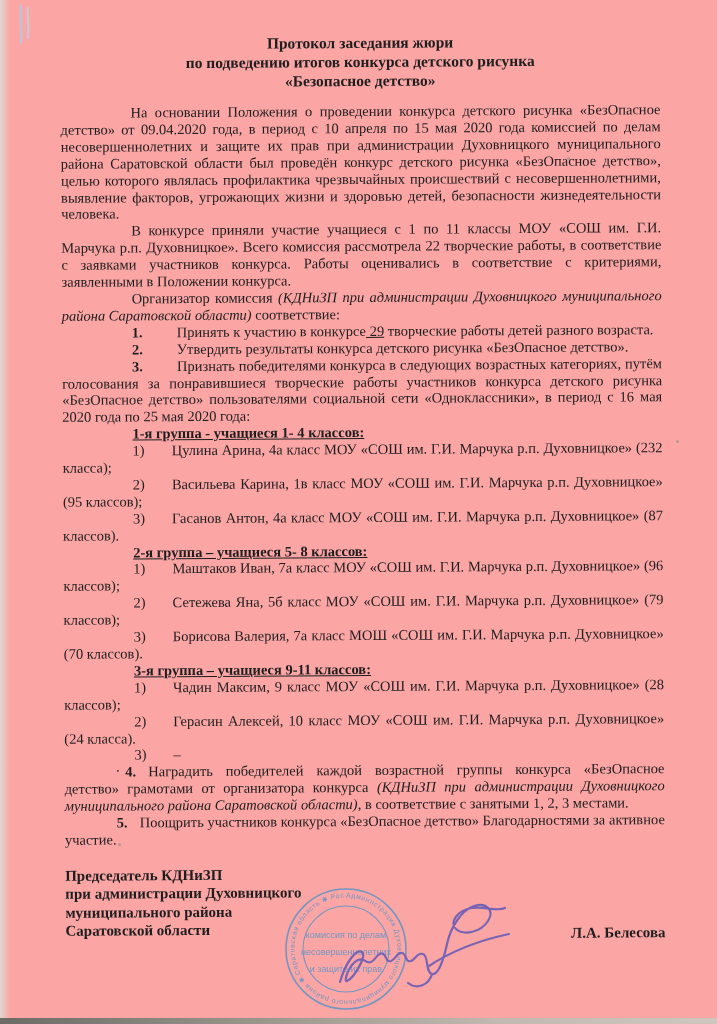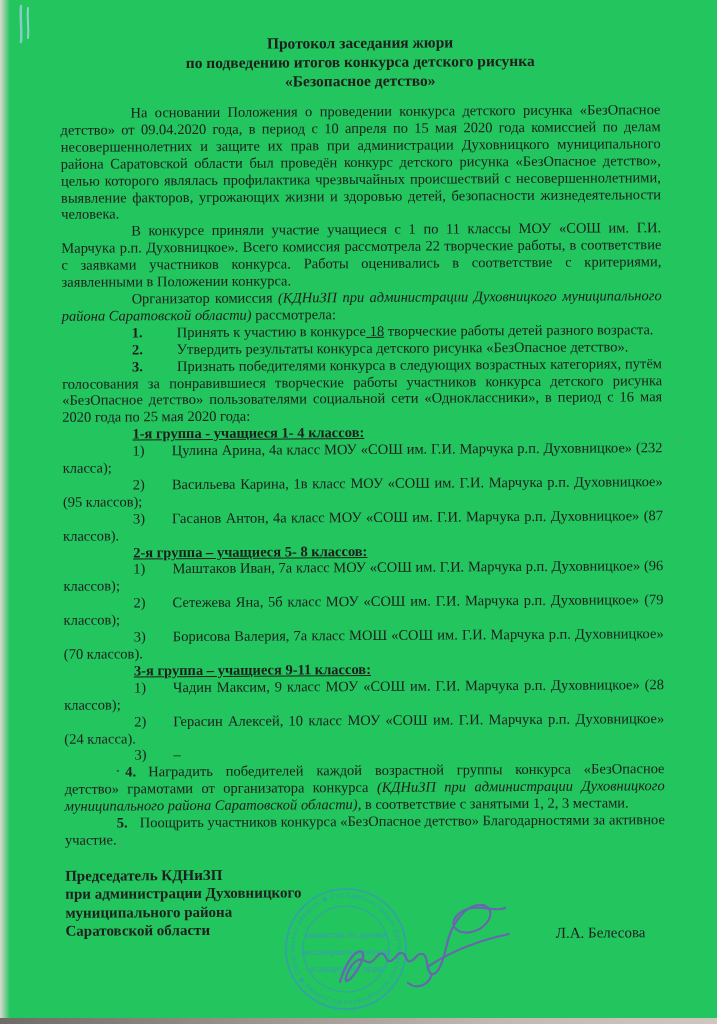--- a/index.html
+++ b/index.html
@@ -1,19 +1,19 @@
 <!DOCTYPE html>
 <html><head>
 <meta charset="utf-8">
 <style>
   html,body{margin:0;padding:0;background:#e8e6e2;}
   .page{
     position:relative;
     width:717px;height:1024px;
-    background:#22c55e;
+    background:#fca5a5;
     overflow:hidden;
     font-family:"Liberation Serif", serif;
     color:#1e1e1e;
   }
   .scan-left-edge{
     position:absolute;left:0;top:0;bottom:0;width:10px;
     background:linear-gradient(90deg,#dcd8d2,rgba(250,249,246,0));
     pointer-events:none;
   }
   .scan-bottom-edge{
@@ -48,22 +48,22 @@
   .seg-it{font-style:italic;}
   .seg-ul{text-decoration:underline;}
   .sig-block{
     margin-top:18px;
     position:relative;
     height:100px;
     font-weight:bold;
     font-size:15px;line-height:18.5px;
   }
   .sig-name{
-    position:absolute;right:20px;top:60px;
-    font-weight:normal;font-size:15px;
+    position:absolute;right:0;top:60px;
+    font-weight:bold;font-size:15px;
   }
   .stamp-svg{position:absolute;left:283px;top:886px;opacity:0.72;}
   .stamp-svg text{font-family:"Liberation Sans",sans-serif;}
   .sign-svg{position:absolute;left:325px;top:890px;}
   .corner-mark-svg{position:absolute;left:14px;top:2px;opacity:0.75;}
   .speck{position:absolute;width:3px;height:3px;border-radius:50%;background:#8b8782;opacity:.55;}
 </style>
 </head>
 <body>
 
@@ -79,22 +79,22 @@
   <div class="content">
     <div class="title">
       <div>Протокол заседания жюри</div>
       <div>по подведению итогов конкурса детского рисунка</div>
       <div>«Безопасное детство»</div>
     </div>
 
     <div class="doc-body" id="doc-body">
         <p class="para"><span>На основании Положения о проведении конкурса детского рисунка «БезОпасное детство» от 09.04.2020 года, в период с 10 апреля по 15 мая 2020 года комиссией по делам несовершеннолетних и защите их прав при администрации Духовницкого муниципального района Саратовской области был проведён конкурс детского рисунка «БезОпасное детство», целью которого являлась профилактика чрезвычайных происшествий с несовершеннолетними, выявление факторов, угрожающих жизни и здоровью детей, безопасности жизнедеятельности человека.</span></p>
         <p class="para"><span>В конкурсе приняли участие учащиеся с 1 по 11 классы МОУ «СОШ им. Г.И. Марчука р.п. Духовницкое». Всего комиссия рассмотрела 22 творческие работы, в соответствие с заявками участников конкурса. Работы оценивались в соответствие с критериями, заявленными в Положении конкурса.</span></p>
-        <p class="para"><span>Организатор комиссия </span><span class="seg-it">(КДНиЗП при администрации Духовницкого муниципального района Саратовской области)</span><span> рассмотрела:</span></p>
-        <p class="item"><span class="marker-bold">1.</span><span class="gap" style="width: 34px;"></span><span>Принять к участию в конкурсе</span><span class="seg-ul"> 18</span><span> творческие работы детей разного возраста.</span></p>
+        <p class="para"><span>Организатор комиссия </span><span class="seg-it">(КДНиЗП при администрации Духовницкого муниципального района Саратовской области)</span><span> соответствие:</span></p>
+        <p class="item"><span class="marker-bold">1.</span><span class="gap" style="width: 34px;"></span><span>Принять к участию в конкурсе</span><span class="seg-ul"> 29</span><span> творческие работы детей разного возраста.</span></p>
         <p class="item"><span class="marker-bold">2.</span><span class="gap" style="width: 34px;"></span><span>Утвердить результаты конкурса детского рисунка «БезОпасное детство».</span></p>
         <p class="item"><span class="marker-bold">3.</span><span class="gap" style="width: 34px;"></span><span>Признать победителями конкурса в следующих возрастных категориях, путём голосования за понравившиеся творческие работы участников конкурса детского рисунка «БезОпасное детство» пользователями социальной сети «Одноклассники», в период с 16 мая 2020 года по 25 мая 2020 года:</span></p>
         <p class="group"><span>1-я группа - учащиеся 1- 4 классов:</span></p>
         <p class="item"><span>1)</span><span class="gap" style="width: 27px;"></span><span>Цулина Арина, 4а класс МОУ «СОШ им. Г.И. Марчука р.п. Духовницкое» (232 класса);</span></p>
         <p class="item"><span>2)</span><span class="gap" style="width: 27px;"></span><span>Васильева Карина, 1в класс МОУ «СОШ им. Г.И. Марчука р.п. Духовницкое» (95 классов);</span></p>
         <p class="item"><span>3)</span><span class="gap" style="width: 27px;"></span><span>Гасанов Антон, 4а класс МОУ «СОШ им. Г.И. Марчука р.п. Духовницкое» (87 классов).</span></p>
         <p class="group"><span>2-я группа – учащиеся 5- 8 классов:</span></p>
         <p class="item"><span>1)</span><span class="gap" style="width: 27px;"></span><span>Маштаков Иван, 7а класс МОУ «СОШ им. Г.И. Марчука р.п. Духовницкое» (96 классов);</span></p>
         <p class="item"><span>2)</span><span class="gap" style="width: 27px;"></span><span>Сетежева Яна, 5б класс МОУ «СОШ им. Г.И. Марчука р.п. Духовницкое» (79 классов);</span></p>
         <p class="item"><span>3)</span><span class="gap" style="width: 27px;"></span><span>Борисова Валерия, 7а класс МОШ «СОШ им. Г.И. Марчука р.п. Духовницкое» (70 классов).</span></p>

